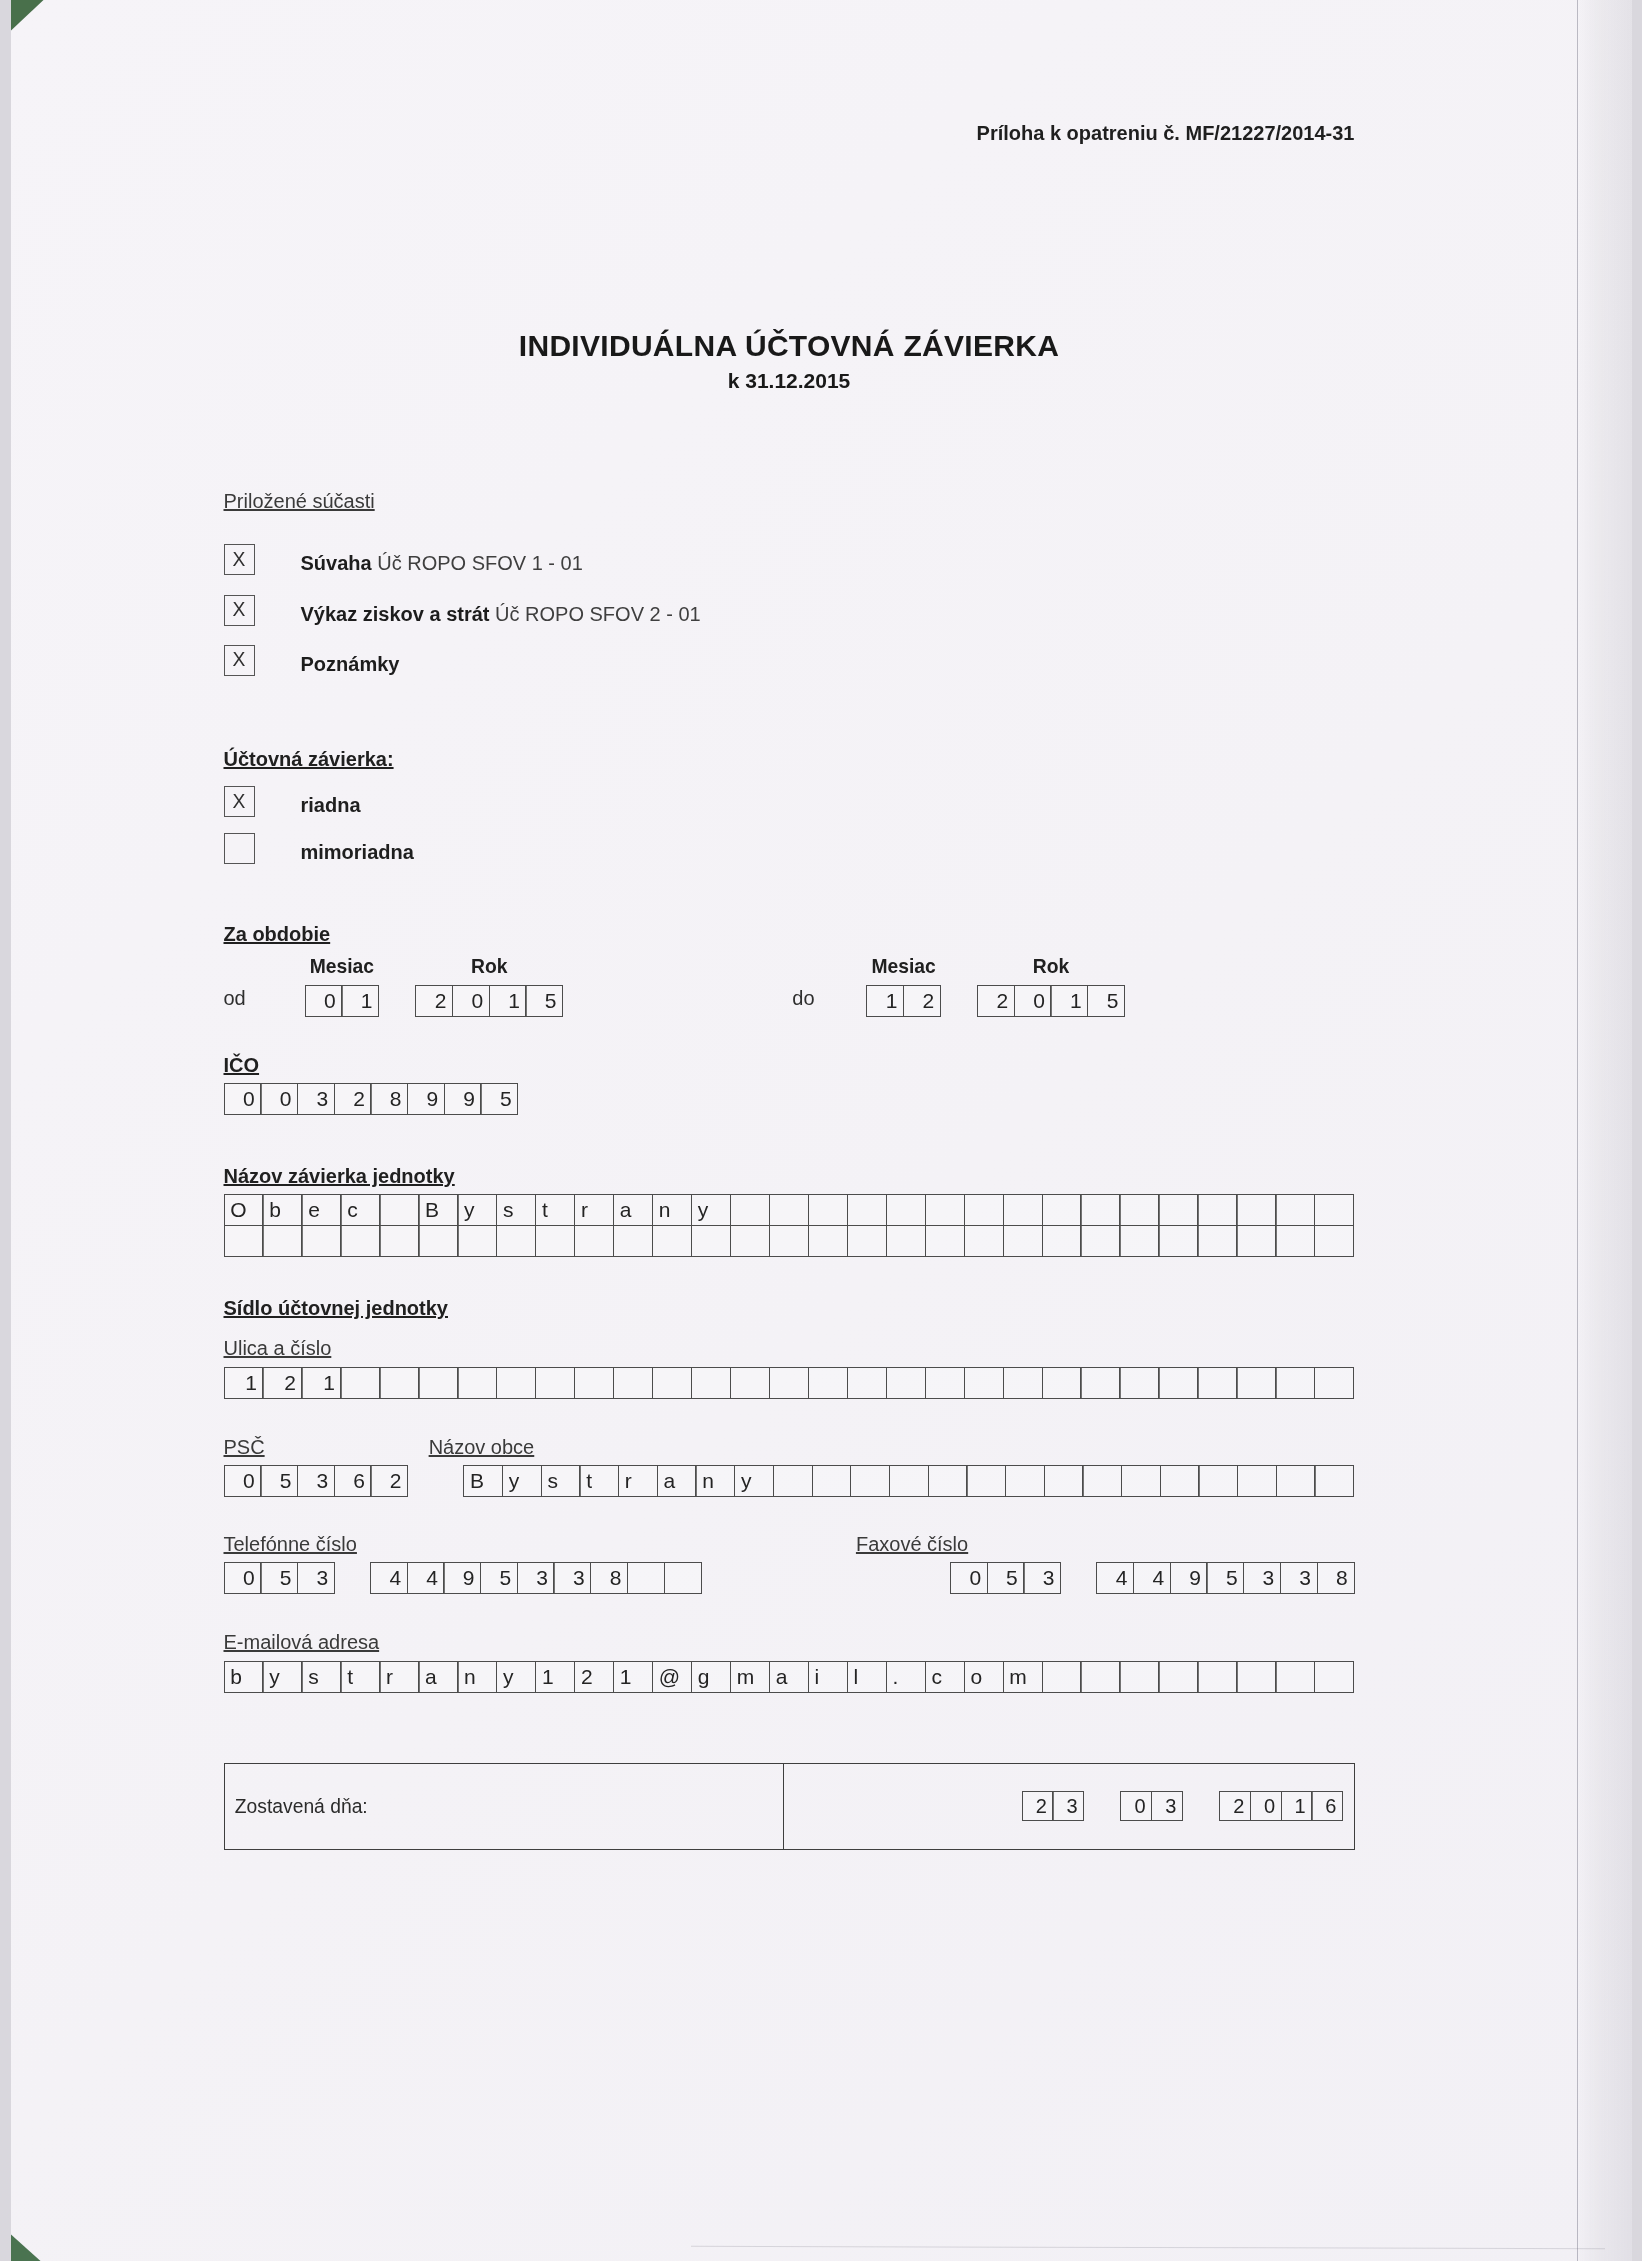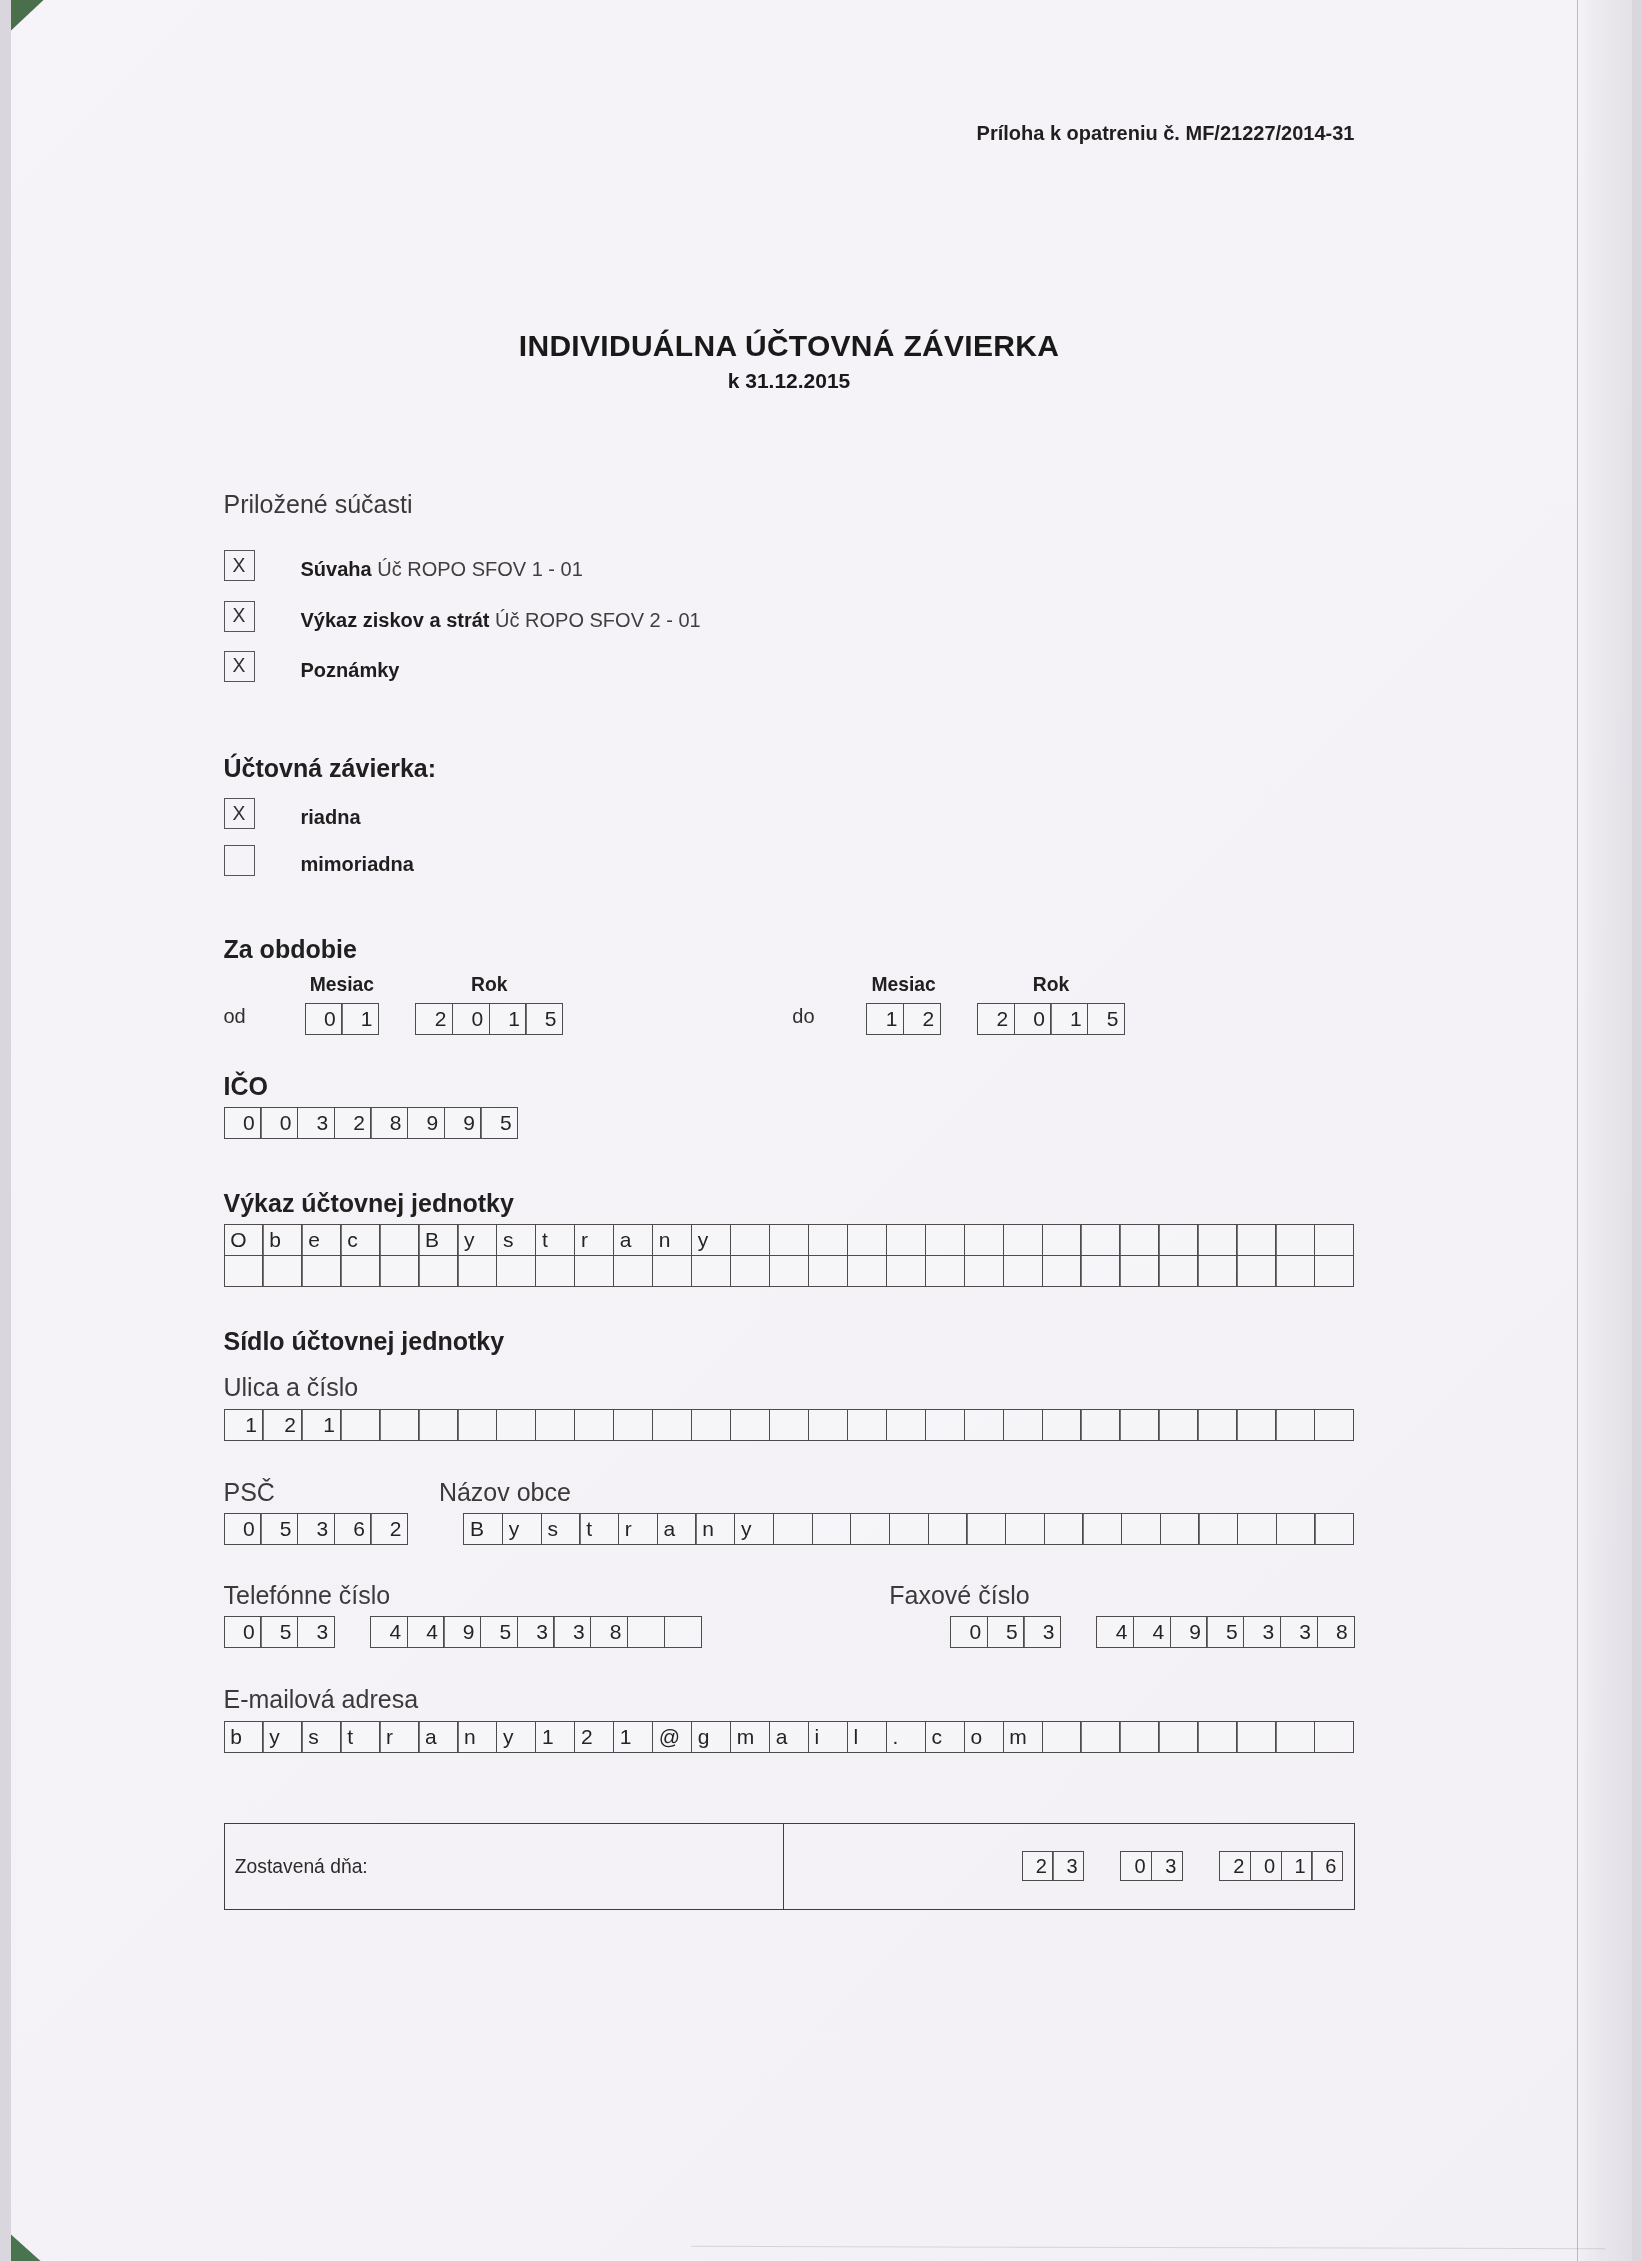--- a/index.html
+++ b/index.html
@@ -38,21 +38,21 @@
     transform: rotate(0.15deg);
   }
 
   .content { position: absolute; left: 213px; top: 0; width: 1131px; }
 
   .annex { margin-top: 122px; text-align: right; font-weight: bold; font-size: 20px; color: #1f1f1f; }
 
   .title    { margin-top: 184px; text-align: center; font-weight: bold; font-size: 30px; letter-spacing: 0.3px; color: #191919; }
   .subtitle { margin-top: 6.4px;  text-align: center; font-weight: bold; font-size: 21px; color: #191919; }
 
-  .label      { font-size: 25px; color: #3a3a3a; }
+  .label      { font-size: 20px; color: #3a3a3a; text-decoration: underline; }
   .label.bold { font-weight: bold; color: #202020; }
 
   .attach-heading { margin-top: 97px; }
 
   .check-row { display: flex; align-items: center; margin-top: 19.3px; }
   .check-row.first { margin-top: 31px; }
   .checkbox {
     width: 31px; height: 31px; flex: none;
     border: 1.9px solid #555;
     display: flex; align-items: center; justify-content: center;
@@ -222,21 +222,21 @@
         <span class="cell">0</span>
         <span class="cell">0</span>
         <span class="cell">3</span>
         <span class="cell">2</span>
         <span class="cell">8</span>
         <span class="cell">9</span>
         <span class="cell">9</span>
         <span class="cell">5</span>
       </div>
 
-    <div class="label bold name-label">Výkaz účtovnej jednotky</div>
+    <div class="label bold name-label">Názov závierka jednotky</div>
     <div class="grid fill txt name-grid">
         <span class="cell">O</span>
         <span class="cell">b</span>
         <span class="cell">e</span>
         <span class="cell">c</span>
         <span class="cell"></span>
         <span class="cell">B</span>
         <span class="cell">y</span>
         <span class="cell">s</span>
         <span class="cell">t</span>

